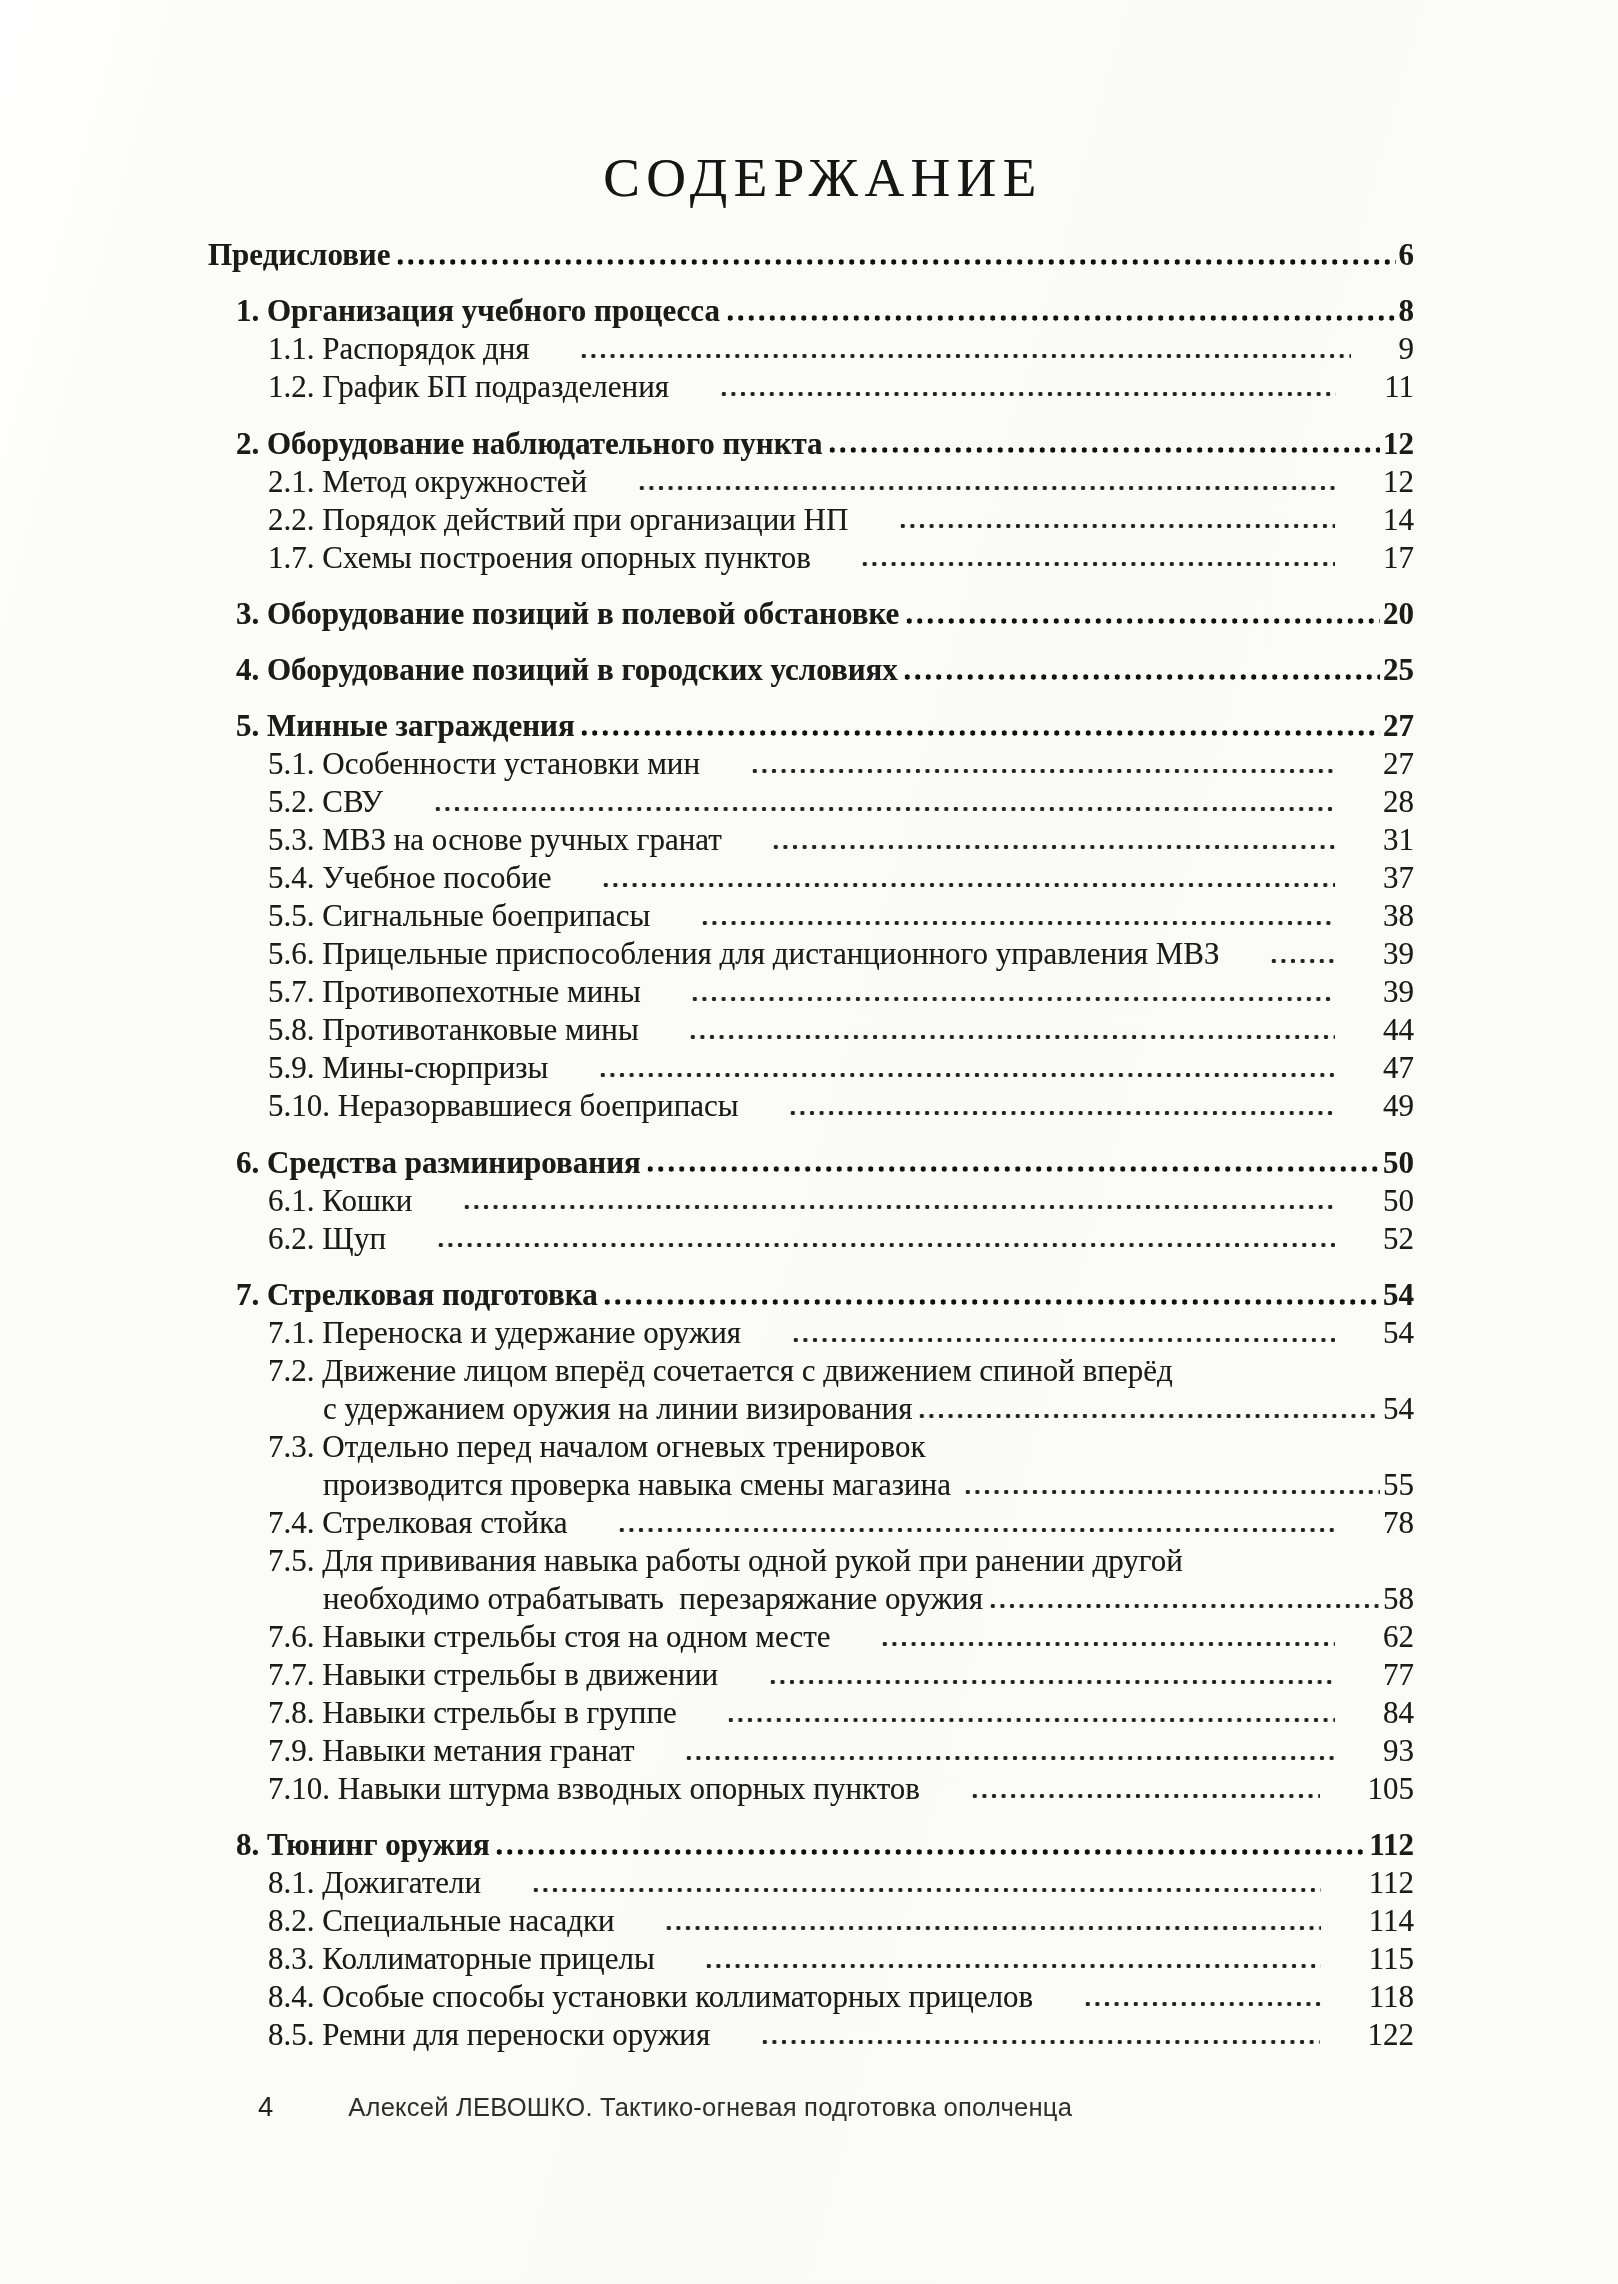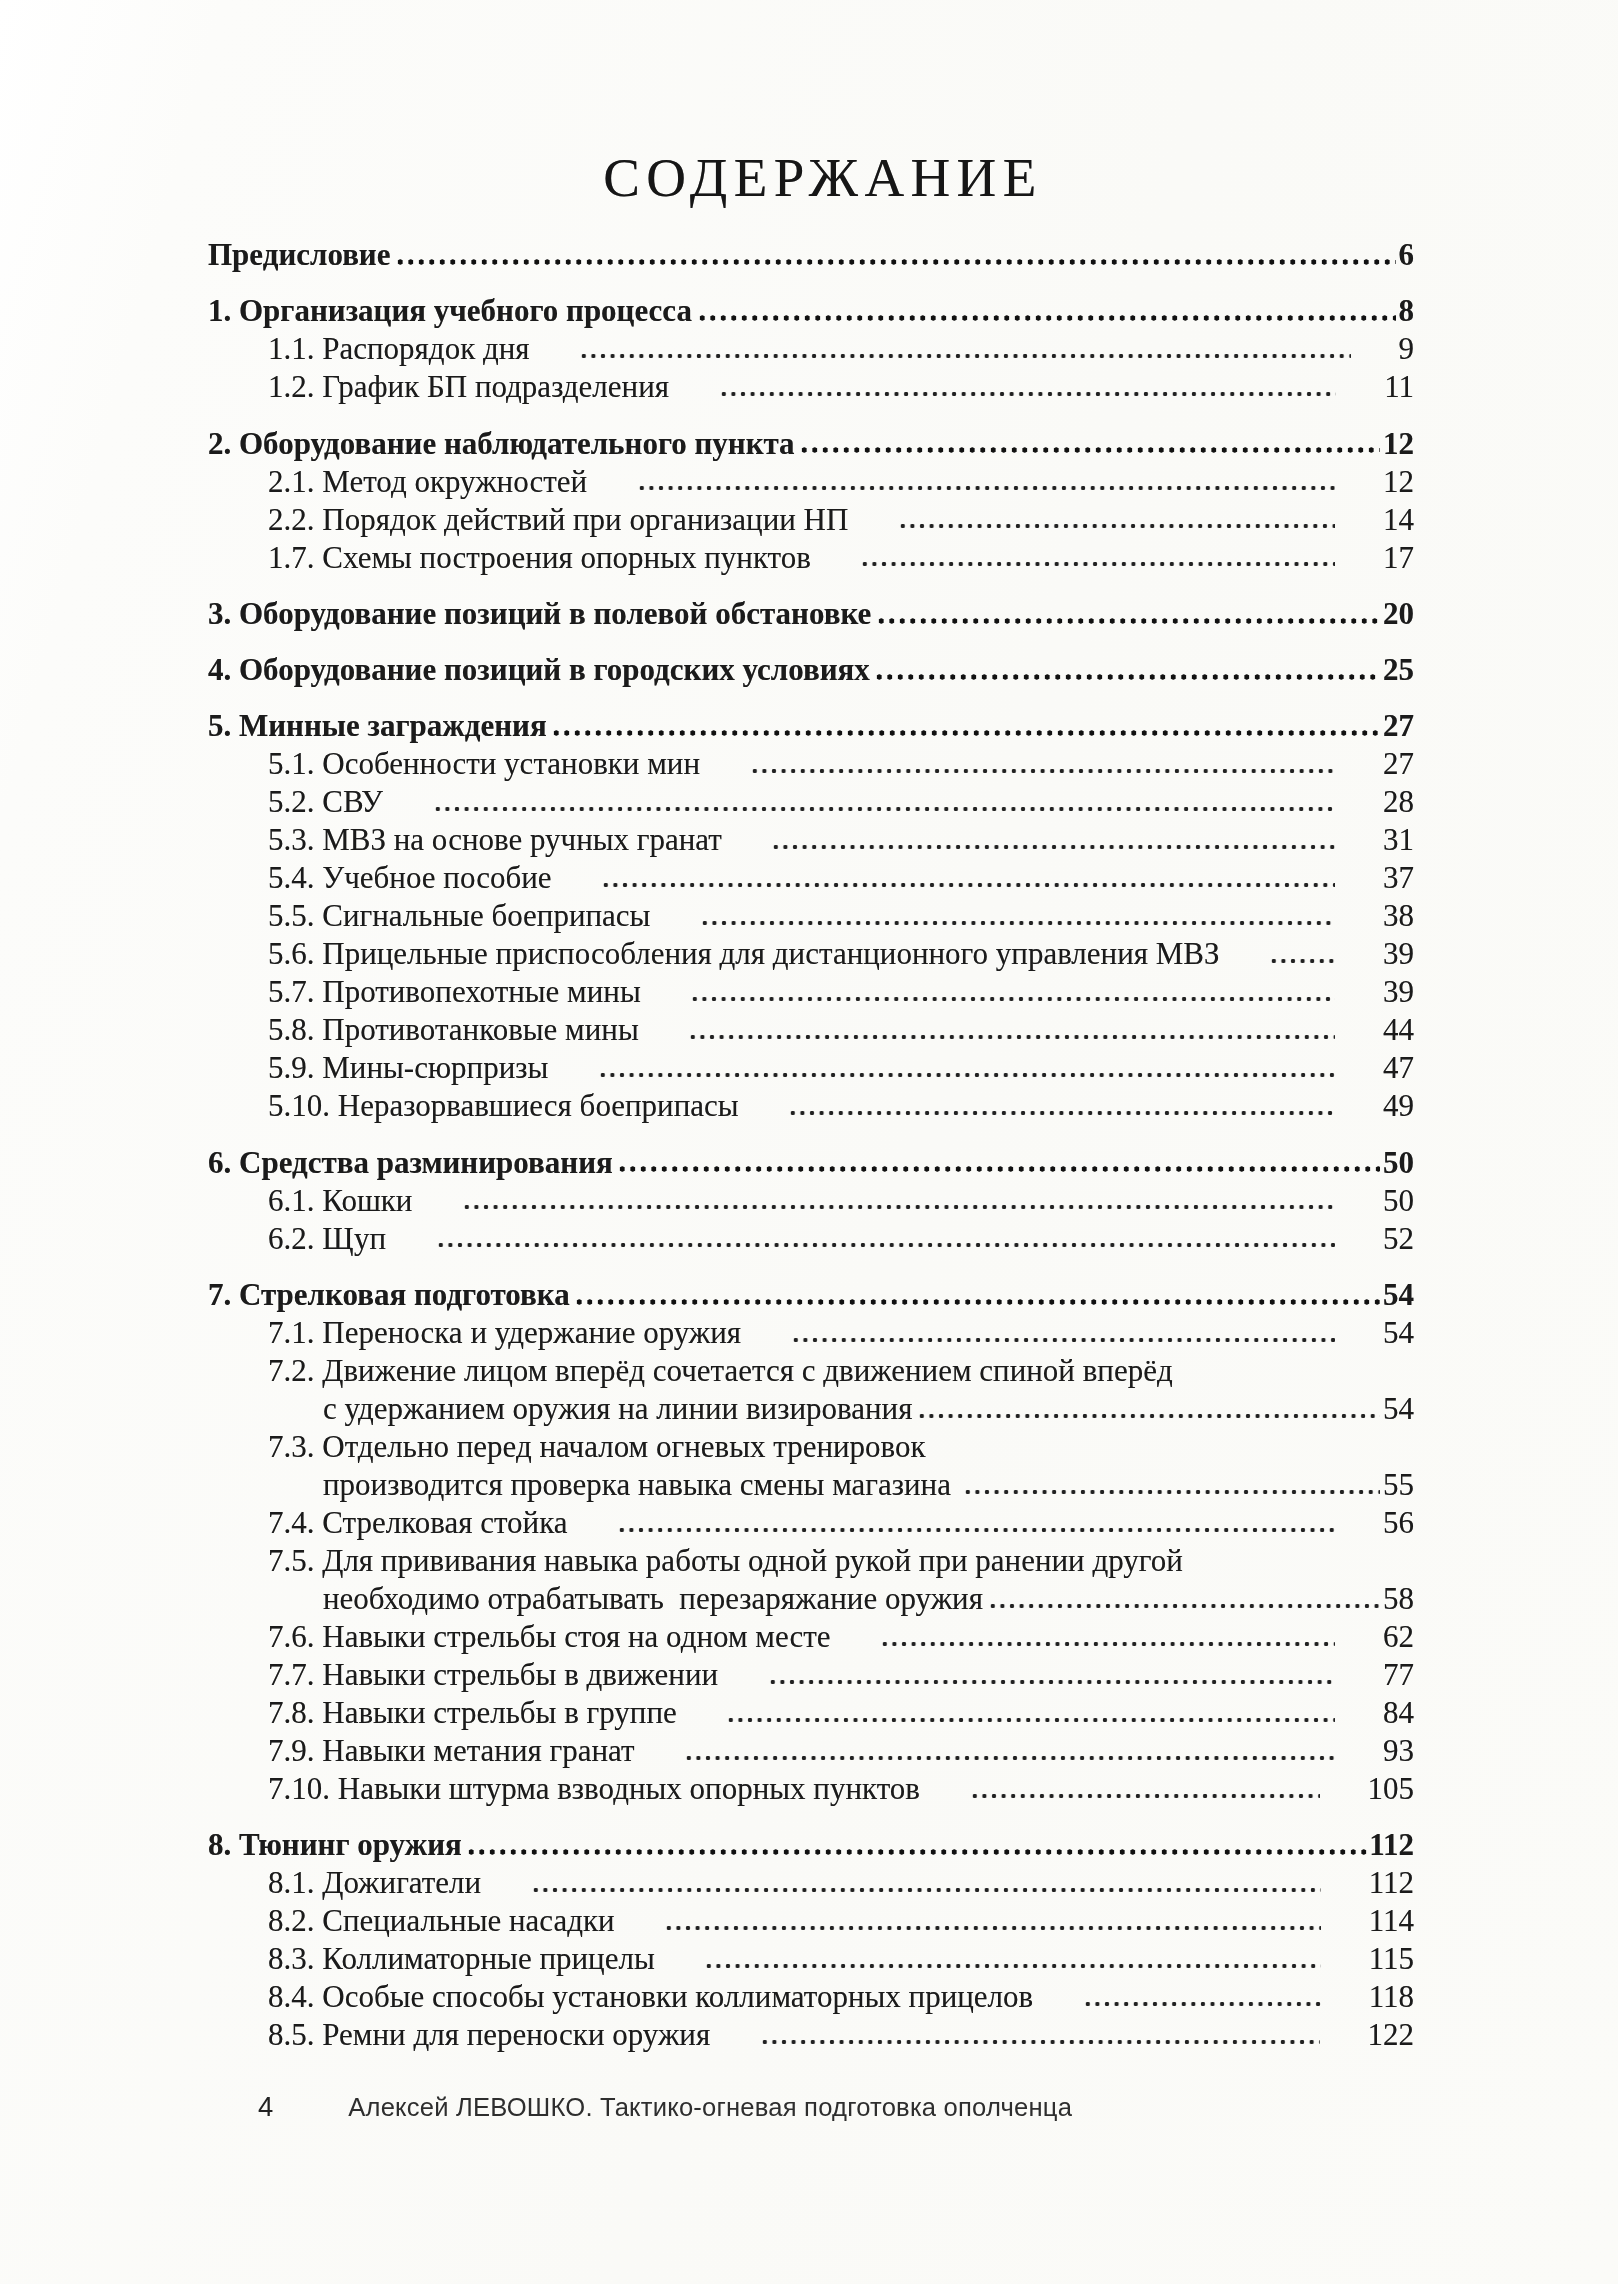--- a/index.html
+++ b/index.html
@@ -27,21 +27,21 @@
     flex:1 1 auto;min-width:9.1px;height:12px;margin:0 2.7px 6.4px 4.6px;
     background-image:radial-gradient(circle,#212121 1.9px,rgba(0,0,0,0) 2.5px);
     background-size:9.6px 12px;background-repeat:repeat-x;background-position:left center;
   }
   .row .pg{flex:0 0 auto;white-space:pre;}
   .row.b{font-weight:700;}
   .row.b .dots{
     background-image:radial-gradient(circle,#101010 2.4px,rgba(0,0,0,0) 2.9px);
     background-size:10.5px 12px;margin-bottom:6.4px;
   }
-  .row.gap{margin-top:18.3px;}
+  .row.gap{margin-top:18.3px;margin-left:28px;}
   .row.lvl1{padding-left:60px;gap:45px;}
   .row.lvl2{padding-left:115px;}
   .footer{
     position:absolute;top:2091px;left:50px;width:100%;
     font-family:"Liberation Sans","DejaVu Sans",sans-serif;
     font-size:25.6px;color:#2e2e2e;display:flex;align-items:baseline;
   }
   .footer .fp{flex:0 0 auto;margin-right:75px;font-size:27.4px;color:#222;}
   .footer .ft{flex:0 0 auto;letter-spacing:0.2px;}
 </style>
@@ -197,21 +197,21 @@
 
   </div>
       <div class="row lvl2">
     <span class="label">производится проверка навыка смены магазина </span>
     <span class="dots"></span>
     <span class="pg">55</span>
   </div>
       <div class="row lvl1">
     <span class="label">7.4. Стрелковая стойка</span>
     <span class="dots"></span>
-    <span class="pg">56</span>
+    <span class="pg">78</span>
   </div>
       <div class="row lvl1">
     <span class="label">7.5. Для прививания навыка работы одной рукой при ранении другой</span>
 
   </div>
       <div class="row lvl2">
     <span class="label">необходимо отрабатывать  перезаряжание оружия</span>
     <span class="dots"></span>
     <span class="pg">58</span>
   </div>

